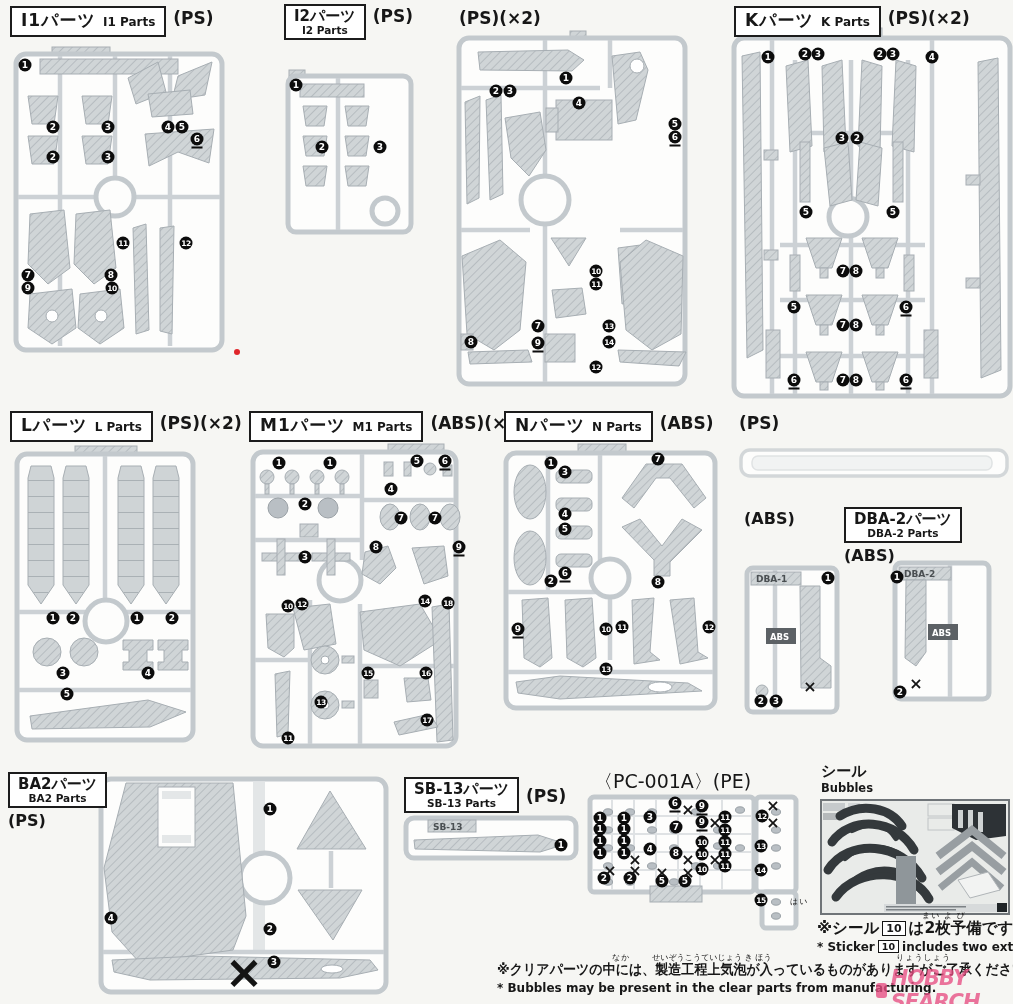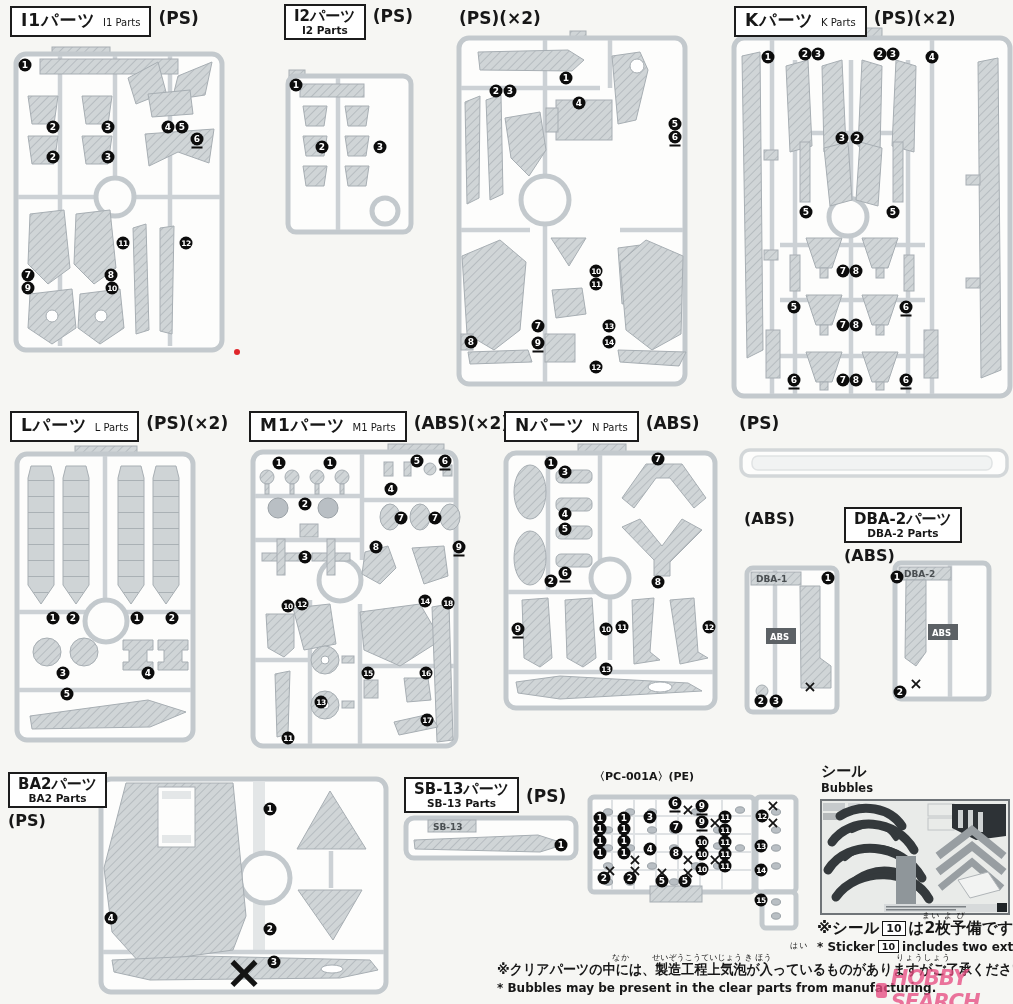--- a/index.html
+++ b/index.html
@@ -10,27 +10,27 @@
 .ch{stroke:#ccd1d5;stroke-width:4.5;fill:none}
 .gate{fill:#fdfdfc;stroke:#c3c9cd;stroke-width:5}
 .pt{fill:url(#h);stroke:#a7aeb3;stroke-width:1}
 .pb{fill:url(#hs);stroke:#a7aeb3;stroke-width:1}
 .ptd{fill:#b9bfc4;stroke:#9aa1a6;stroke-width:1}
 .tab{fill:url(#h);stroke:#a7aeb3;stroke-width:1}
 .hdr{position:absolute;display:flex;align-items:flex-start;gap:7px;white-space:nowrap;z-index:2}
 .hdr.col{flex-direction:column;gap:1px}
 .hbox{border:2px solid #1c1c1c;background:#fff;padding:1px 9px 3px;display:flex;align-items:baseline;gap:7px}
 .hbox .jp{font-size:17px;font-weight:bold;letter-spacing:1px}
-.hbox .en{font-size:10px;font-weight:normal}
+.hbox .en{font-size:12px;font-weight:bold}
 .hbox2{border:2px solid #1c1c1c;background:#fff;padding:1px 8px 2px;text-align:center}
 .hbox2 .jp{display:block;font-size:15px;font-weight:bold}
 .hbox2 .en{display:block;font-size:10.5px;font-weight:bold;margin-top:-2px}
 .mat{font-size:17px;font-weight:bold;padding-top:2px}
 .mat2{font-size:16px;font-weight:bold;margin-top:2px}
-.pc-hdr{position:absolute;font-size:11px;font-weight:bold;z-index:2}
+.pc-hdr{position:absolute;font-size:19px;font-weight:normal;z-index:2}
 .st-hdr{position:absolute;z-index:2}
 .st-hdr .jp15{display:block;font-size:15px;font-weight:bold}
 .st-hdr .en11{display:block;font-size:11.5px;font-weight:bold;margin-top:0}
 .co{position:absolute;min-width:13px;height:13px;padding:0 1px;border-radius:8px;background:#0c0c0c;color:#fff;font-size:9px;font-weight:bold;line-height:13px;text-align:center;transform:translate(-50%,-50%);z-index:5}
 .co.w2{font-size:7.5px;letter-spacing:-.5px}
 .co.u::after{content:"";position:absolute;left:1px;right:1px;bottom:-3px;height:2px;background:#0c0c0c}
 .xm{position:absolute;transform:translate(-50%,-50%);font-size:16px;font-weight:900;color:#141414;z-index:5;line-height:1}
 .xm.big{font-size:46px}
 .note-jp{position:absolute;font-size:14.5px;font-weight:bold;z-index:3;white-space:nowrap}
 .note-en{position:absolute;font-size:12px;font-weight:bold;z-index:3;white-space:nowrap}
@@ -621,21 +621,21 @@
 
 <div class="furi" style="left:922px;top:910px">まい よ び</div>
 <div class="note-jp" style="left:817px;top:918px;font-size:15.5px">
   <span>※シール</span><span class="numbox">10</span><span>は2枚予備です。</span>
 </div>
 <div class="note-en" style="left:817px;top:940px">
   <span>* Sticker</span><span class="numbox small">10</span><span>includes two extras.</span>
 </div>
 <div class="furi" style="left:612px;top:952px">なか</div>
 <div class="furi" style="left:652px;top:952px;letter-spacing:0">せいぞうこうていじょう き ほう</div>
-<div class="furi" style="left:790px;top:940px">はい</div>
+<div class="furi" style="left:790px;top:896px">はい</div>
 <div class="furi" style="left:896px;top:952px">りょうしょう</div>
 <div class="note-jp" style="left:497px;top:961px;font-size:14px;transform:scaleX(.93);transform-origin:left">※クリアパーツの中には、製造工程上気泡が入っているものがありますがご了承ください。</div>
 <div class="note-en" style="left:497px;top:981px">* Bubbles may be present in the clear parts from manufacturing.</div>
 
 <div id="wm">
   <span class="sq"></span>
   <span>HOBBY SEARCH</span>
 </div>
 
 </body></html>

